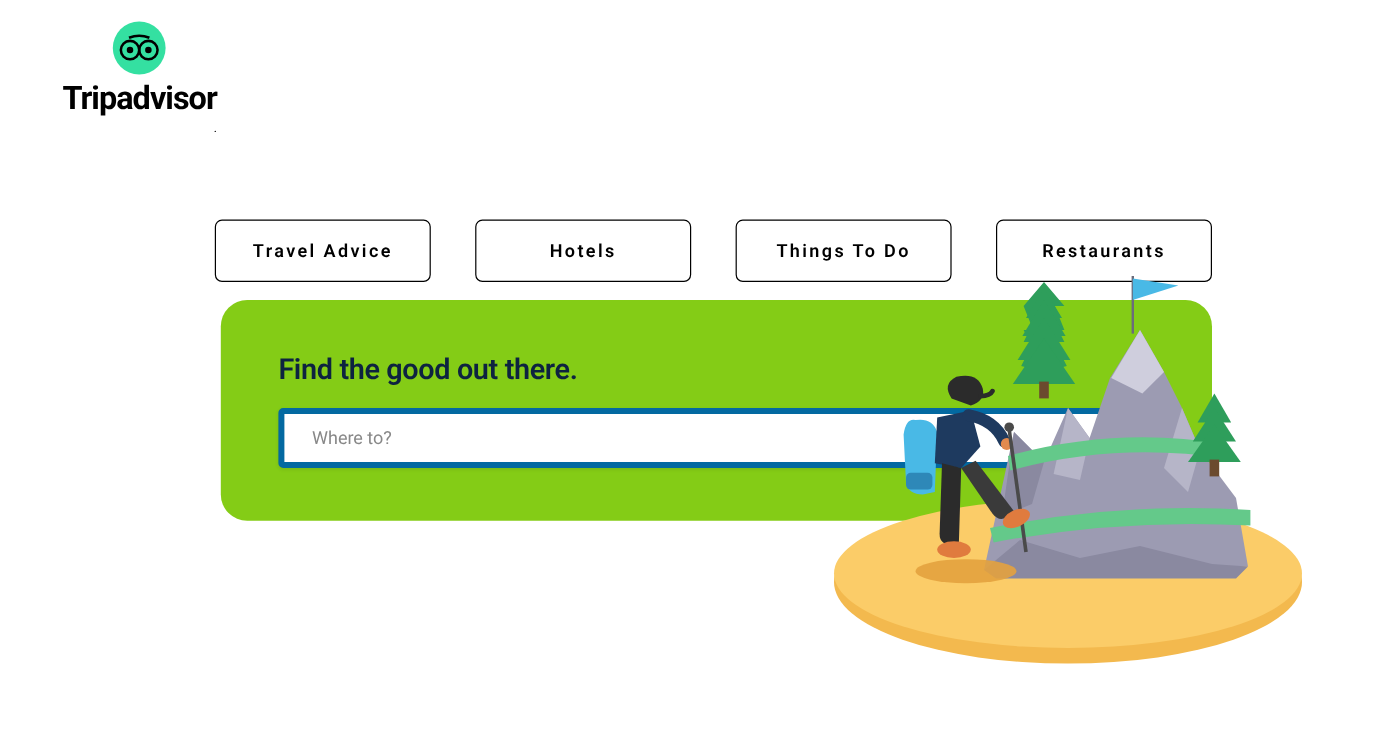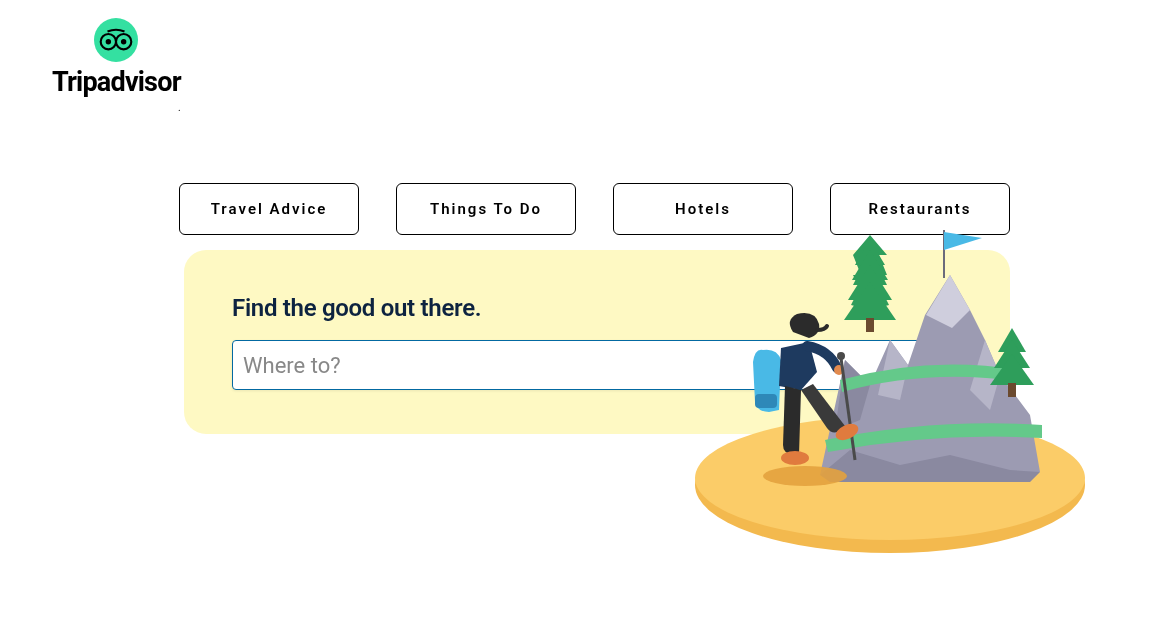--- a/index.html
+++ b/index.html
@@ -70,42 +70,42 @@
       cursor: pointer;
       background: #fff;
       margin-top: 44px;
     }
     .search-card {
       position: absolute;
       top: 250px;
       left: 184px;
       width: 826px;
       height: 184px;
-      background: #fef9c3;
+      background: #84cc16;
       border-radius: 22px;
       padding: 44px 48px;
       z-index: 1;
     }
     .search-heading {
       font-size: 24px;
       font-weight: 600;
       color: #0D2340;
       margin-bottom: 18px;
       letter-spacing: -0.3px;
     }
     .search-input-wrap {
       position: relative;
     }
     .search-input {
       width: 702px;
       height: 50px;
-      border: 1px solid #0369a1;
+      border: 5px solid #0369a1;
       border-radius: 4px;
-      padding: 0 10px;
-      font-size: 22px;
+      padding: 0 23px;
+      font-size: 15px;
       color: #333;
       outline: none;
       box-shadow: 0 1px 3px rgba(0,0,0,0.08);
       font-family: inherit;
     }
     .search-input::placeholder {
       color: #888;
     }
     .illustration {
       position: absolute;
@@ -129,22 +129,22 @@
       <circle cx="11" cy="16" r="3.2" fill="#000"></circle>
       <circle cx="29" cy="16" r="3.2" fill="#000"></circle>
     </svg>
   </div>
   <span class="logo-text">Tripadvisor</span>
   <span class="logo-dot">.</span>
 </div>
 
 <div class="nav-tabs">
   <div class="nav-tab">Travel Advice</div>
+  <div class="nav-tab">Hotels</div>
   <div class="nav-tab">Things To Do</div>
-  <div class="nav-tab">Hotels</div>
   <div class="nav-tab">Restaurants</div>
 </div>
 
 <div class="search-card">
   <div class="search-heading">Find the good out there.</div>
   <div class="search-input-wrap">
     <input type="text" class="search-input" placeholder="Where to?" style="">
   </div>
 </div>
 

